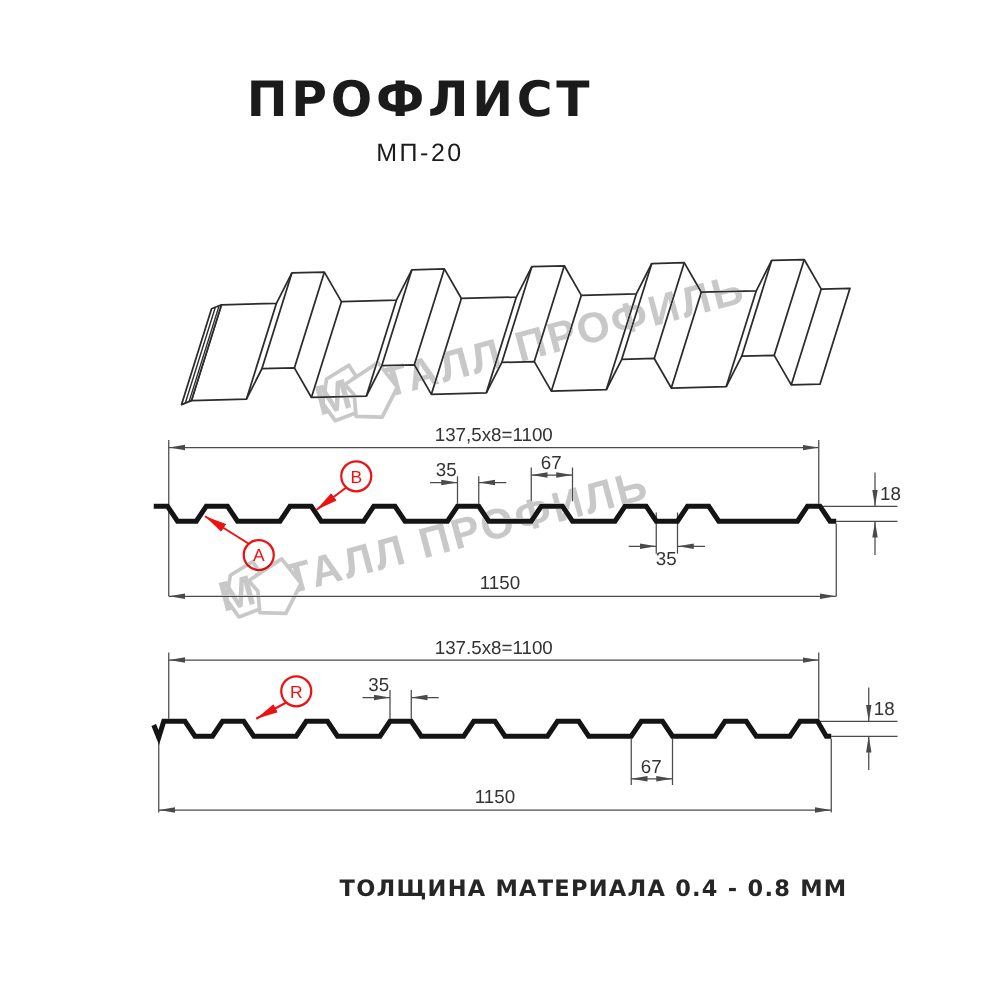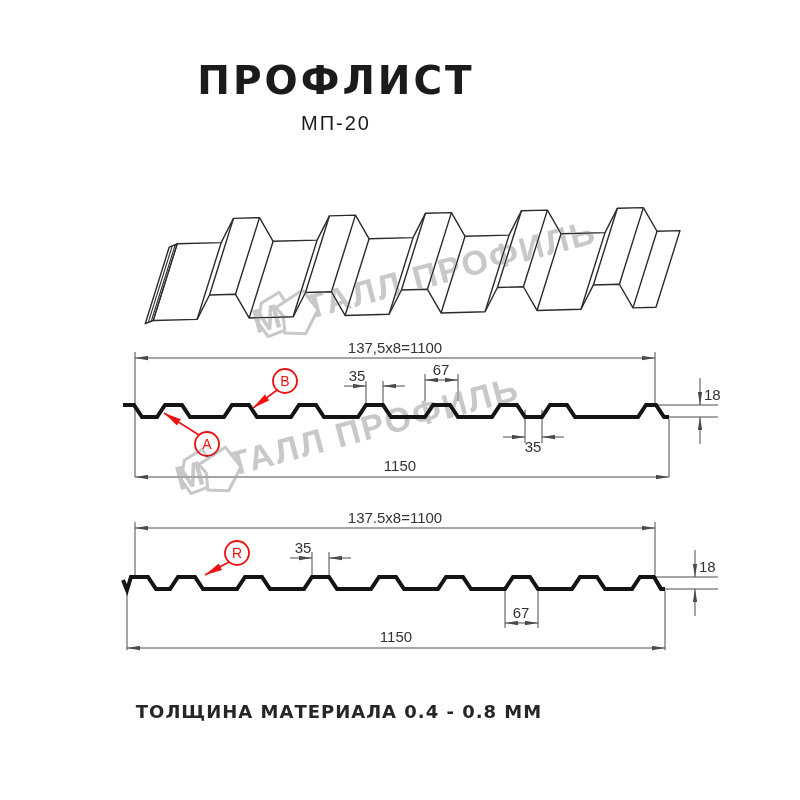--- a/index.html
+++ b/index.html
@@ -17,21 +17,21 @@
   .thin{stroke:#4a4a4a;stroke-width:1;fill:none;}
   .art{stroke:#2b2b2b;stroke-width:1.4;fill:none;stroke-linejoin:round;}
   .artfill{stroke:#2b2b2b;stroke-width:1.4;fill:#ffffff;stroke-linejoin:round;}
   .redln{stroke:#ee1111;stroke-width:1.6;fill:none;}
   .redcirc{stroke:#ee1111;stroke-width:1.8;fill:none;}
   .wm{position:absolute;display:flex;align-items:center;gap:9px;
       transform:rotate(-15deg);transform-origin:0 50%;mix-blend-mode:darken;
       pointer-events:none;white-space:nowrap;}
   .wm-text{font-family:"Liberation Sans",sans-serif;font-weight:bold;font-size:34px;
            letter-spacing:2px;color:#c8c8c8;}
-  .footer{position:absolute;left:0;top:701px;width:678px;text-align:center;
+  .footer{position:absolute;left:0;top:701px;width:678px;text-align:right;
           font-family:"DejaVu Sans",sans-serif;font-weight:600;font-size:18px;
           letter-spacing:1px;color:#262626;}
 </style>
 </head>
 <body>
 
 <div id="canvas">
 
   <div class="hdr">
     <div class="title">ПРОФЛИСТ</div>

